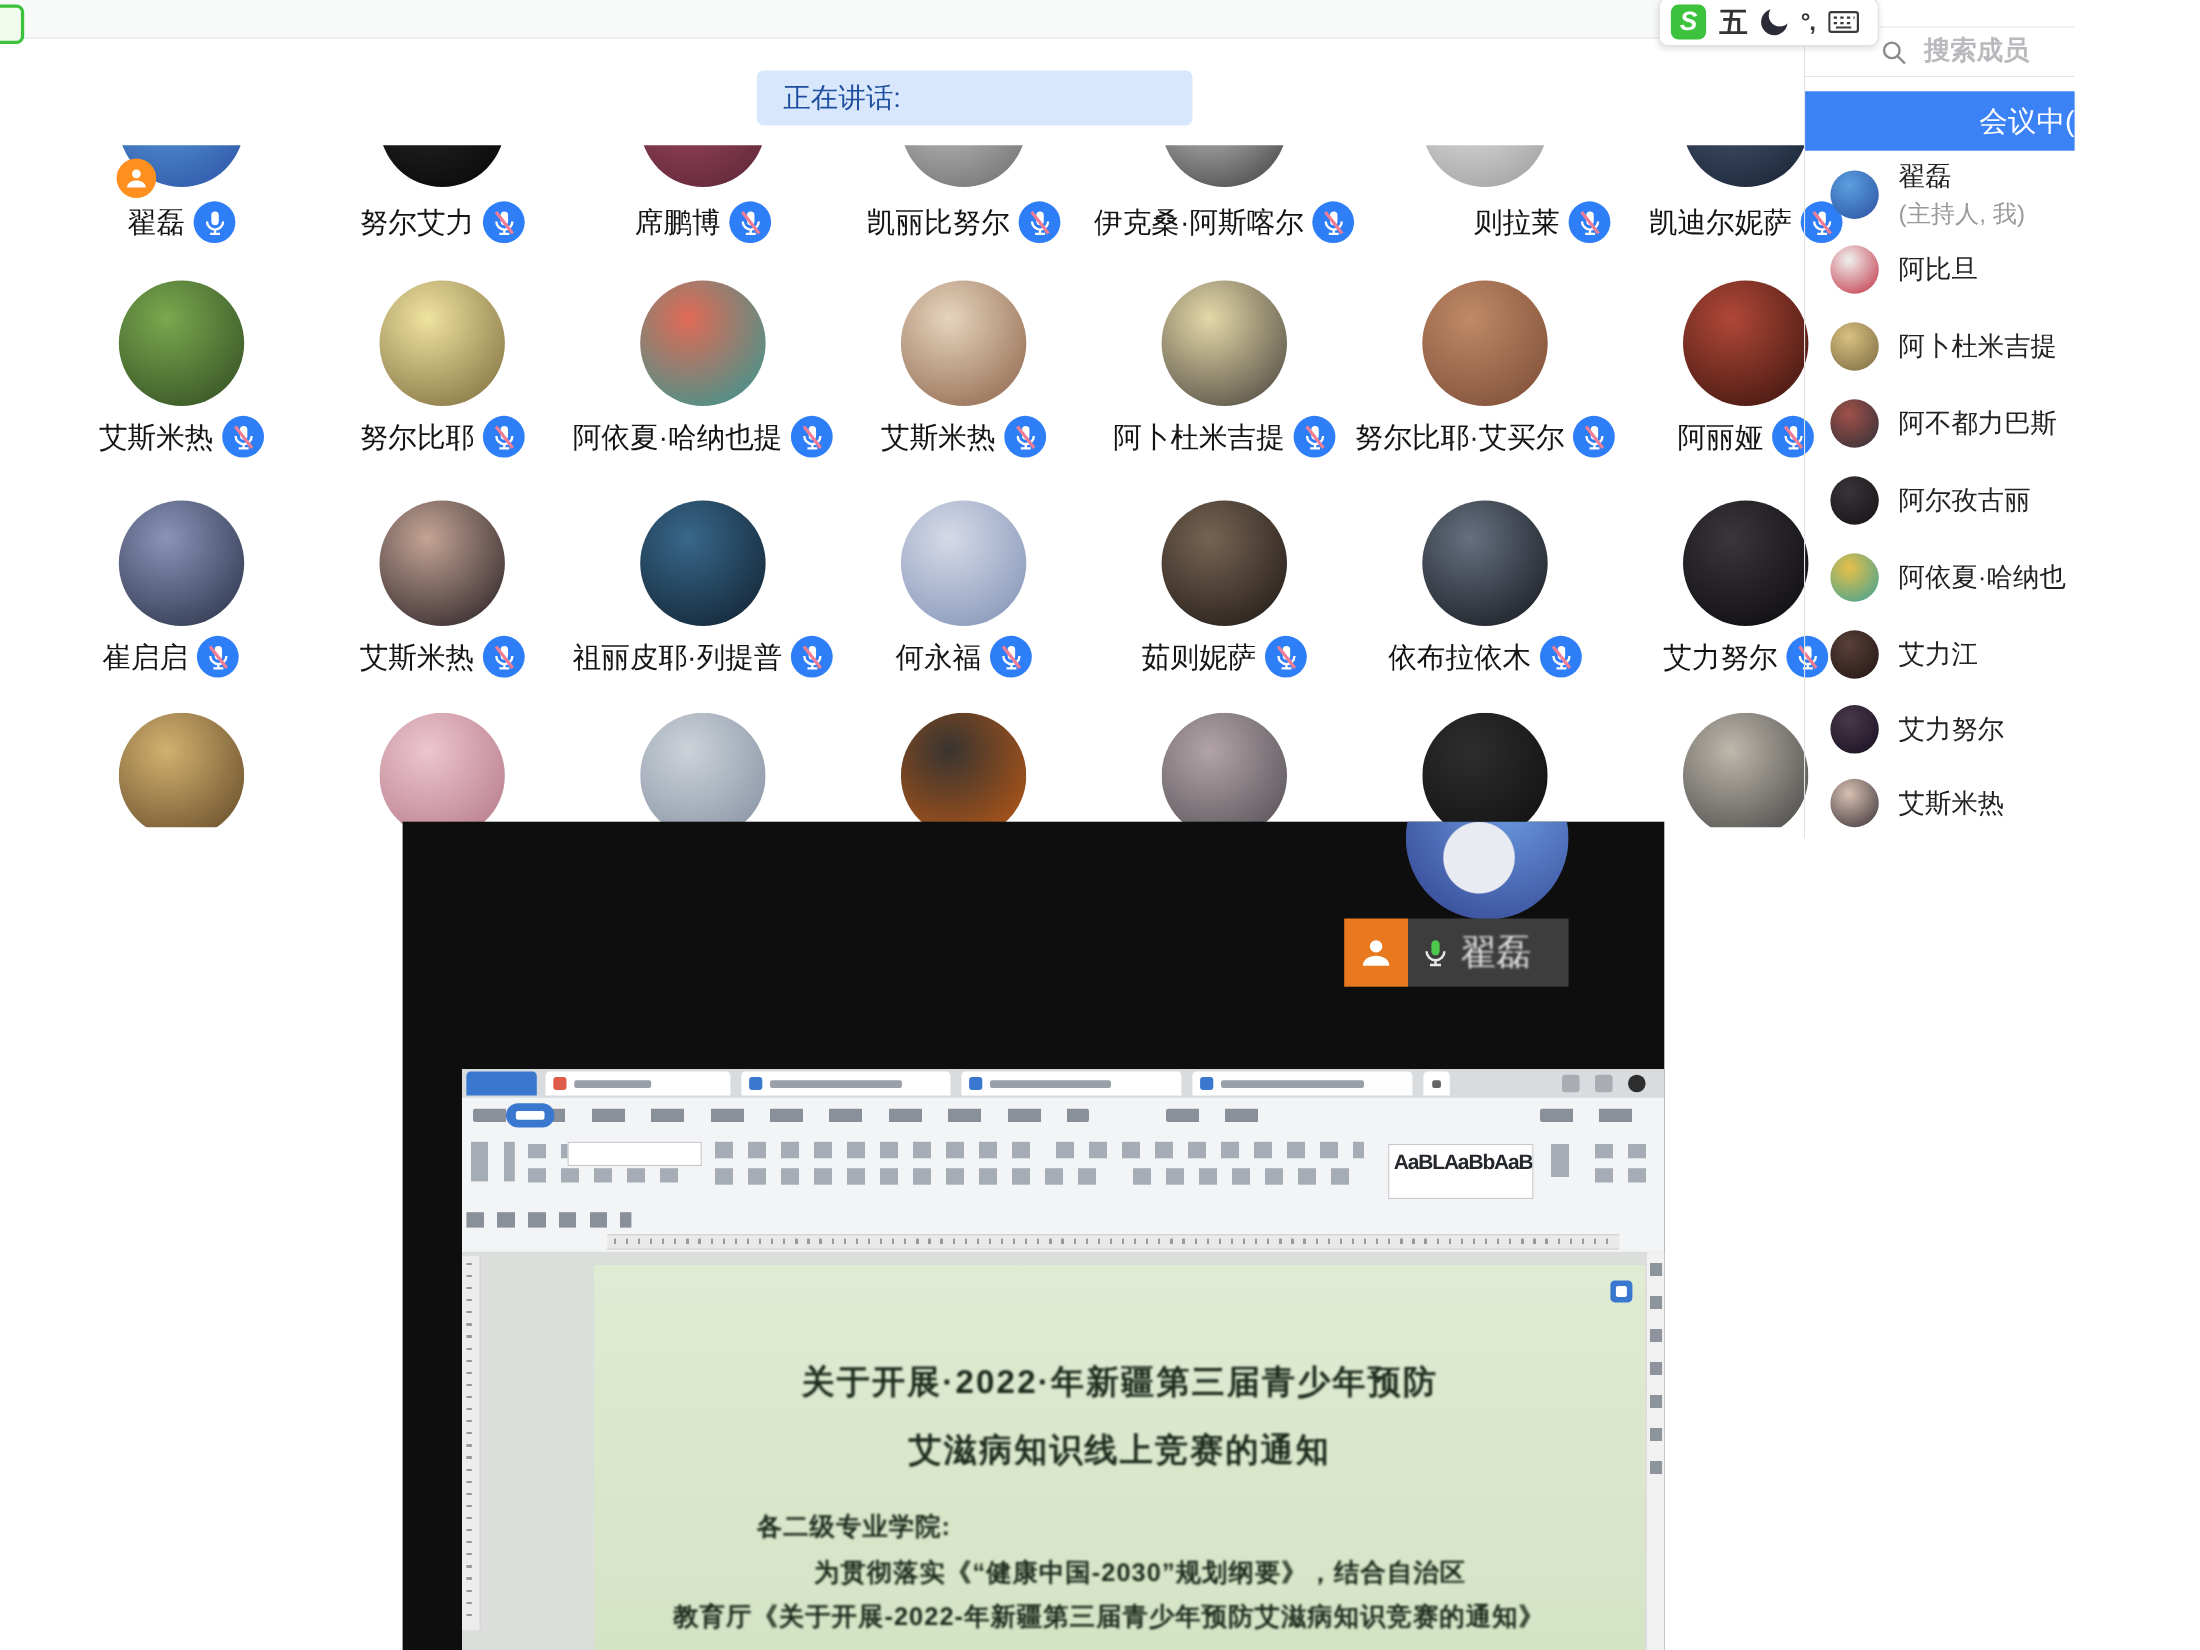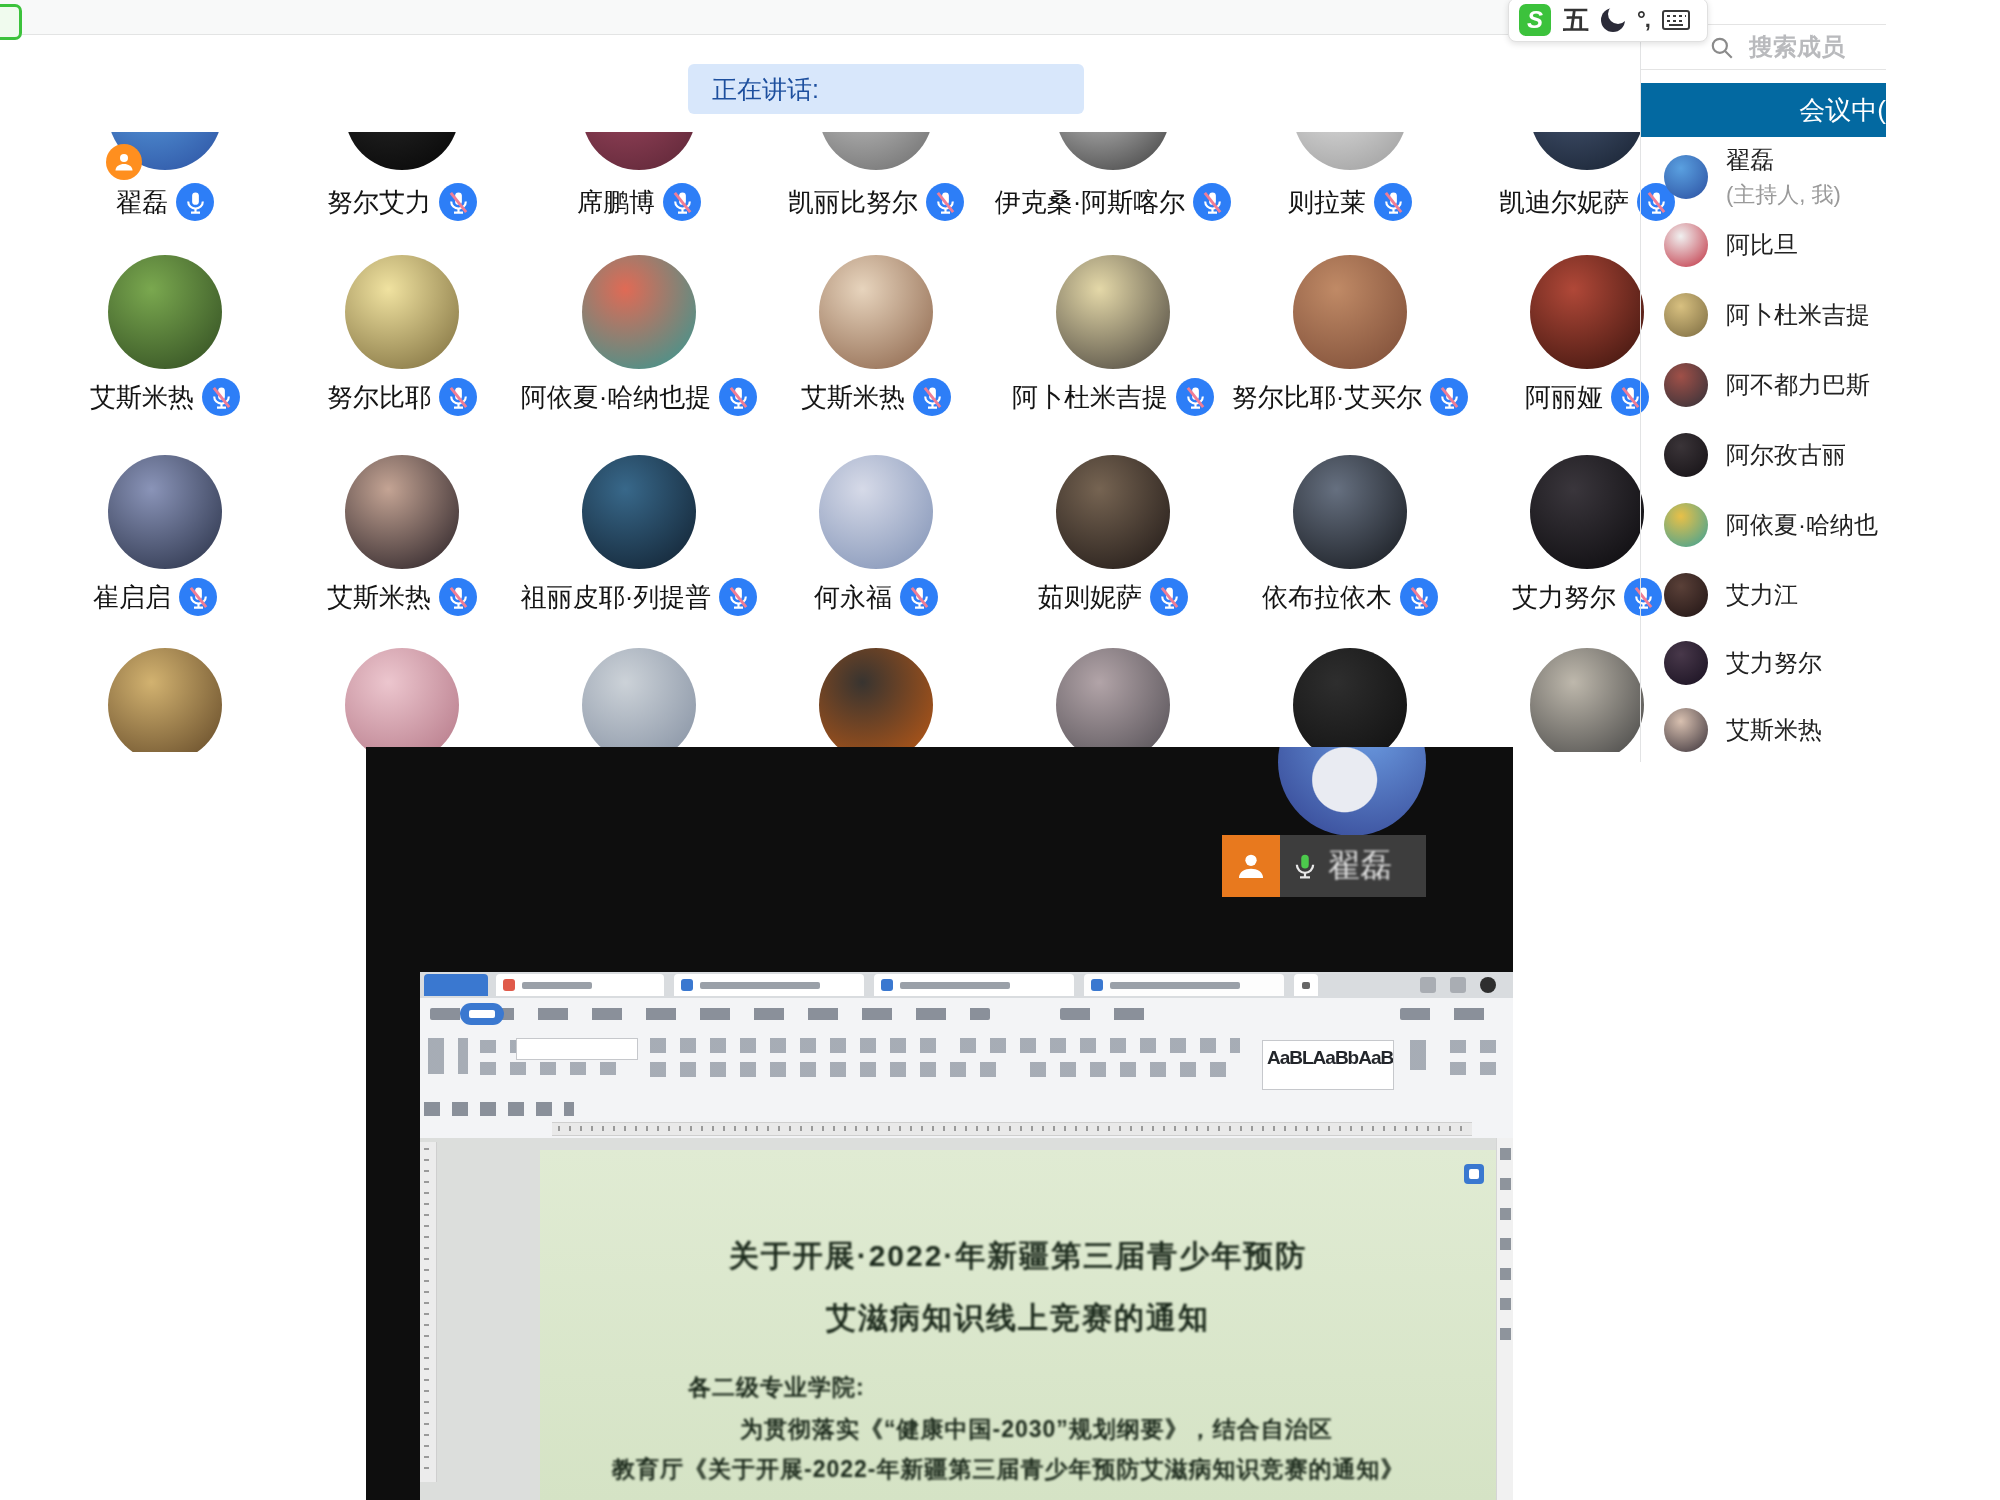--- a/index.html
+++ b/index.html
@@ -29,21 +29,21 @@
   .mic{width:38px;height:38px;border-radius:50%;background:#2d7ef7;display:flex;align-items:center;justify-content:center;flex:0 0 auto;}
   .mic svg{width:27px;height:27px;}
   .hostbadge{position:absolute;width:36px;height:36px;border-radius:50%;background:#ff8f1f;display:flex;align-items:center;justify-content:center;z-index:5;}
   .hostbadge svg{width:24px;height:24px;}
   
   .side-divider{position:absolute;left:1640px;top:0;width:1px;height:762px;background:#e2e3e4;}
   .search-row{position:absolute;left:1641px;top:24px;width:245px;height:46px;border-top:1px solid #e4e4e4;border-bottom:1px solid #e4e4e4;
               display:flex;align-items:center;gap:12px;padding-left:70px;box-sizing:border-box;background:#fff;}
   .search-row input{border:none;outline:none;font-size:24px;color:#444;width:140px;background:transparent;font-weight:bold;}
   .search-row input::placeholder{color:#b9babd;}
-  .sec-head{position:absolute;left:1641px;top:83px;width:245px;height:54px;background:#0369a1;color:#fff;font-size:26px;
+  .sec-head{position:absolute;left:1641px;top:83px;width:245px;height:54px;background:#3b82f6;color:#fff;font-size:26px;
             line-height:54px;text-align:right;overflow:hidden;white-space:nowrap;}
   .member{position:absolute;left:1646px;width:240px;display:flex;align-items:center;gap:18px;}
   .member .mav{width:44px;height:44px;border-radius:50%;flex:0 0 auto;margin-left:18px;}
   .member .mtxt{font-size:24px;color:#222;white-space:nowrap;overflow:hidden;max-width:158px;}
   .member .msub{font-size:22px;color:#9a9a9a;margin-top:4px;white-space:nowrap;}
   
   .video{position:absolute;left:366px;top:747px;width:1147px;height:753px;background:#0e0e0e;overflow:hidden;}
   .ov-avatar{position:absolute;left:912px;top:-59px;width:148px;height:148px;border-radius:50%;
              background:radial-gradient(circle at 45% 62%, #e9ebf2 0 26%, rgba(0,0,0,0) 27%),
                         radial-gradient(circle at 62% 30%, #6a9ae0, #32418f);}
@@ -183,21 +183,21 @@
   <rect x="9" y="3" width="6" height="11" rx="3" fill="#fff"></rect>
   <path d="M5.5 11a6.5 6.5 0 0 0 13 0" stroke="#fff" stroke-width="1.9" fill="none"></path>
   <path d="M12 17.5V21M8 21h8" stroke="#fff" stroke-width="1.9"></path>
   <line x1="5.2" y1="3.4" x2="18.8" y2="20.6" stroke="#ef7d95" stroke-width="2.6"></line>
         </svg>
       </span>
     </div>
     <div class="clipwrap" style="left: 1293px; top: 132px; height: 38px;">
       <div class="avatar" style="left: 0px; top: -76px; background: radial-gradient(circle at 38% 30%, rgb(230, 230, 230), rgb(154, 154, 154));"></div>
     </div>
-    <div class="namechip" style="left: 1210px; top: 183px; width: 280px;">
+    <div class="namechip" style="left: 1184px; top: 183px; width: 280px; justify-content: flex-end;">
       <span class="nm">则拉莱</span>
       <span class="mic">
         <svg viewBox="0 0 24 24">
   <rect x="9" y="3" width="6" height="11" rx="3" fill="#fff"></rect>
   <path d="M5.5 11a6.5 6.5 0 0 0 13 0" stroke="#fff" stroke-width="1.9" fill="none"></path>
   <path d="M12 17.5V21M8 21h8" stroke="#fff" stroke-width="1.9"></path>
   <line x1="5.2" y1="3.4" x2="18.8" y2="20.6" stroke="#ef7d95" stroke-width="2.6"></line>
         </svg>
       </span>
     </div>

